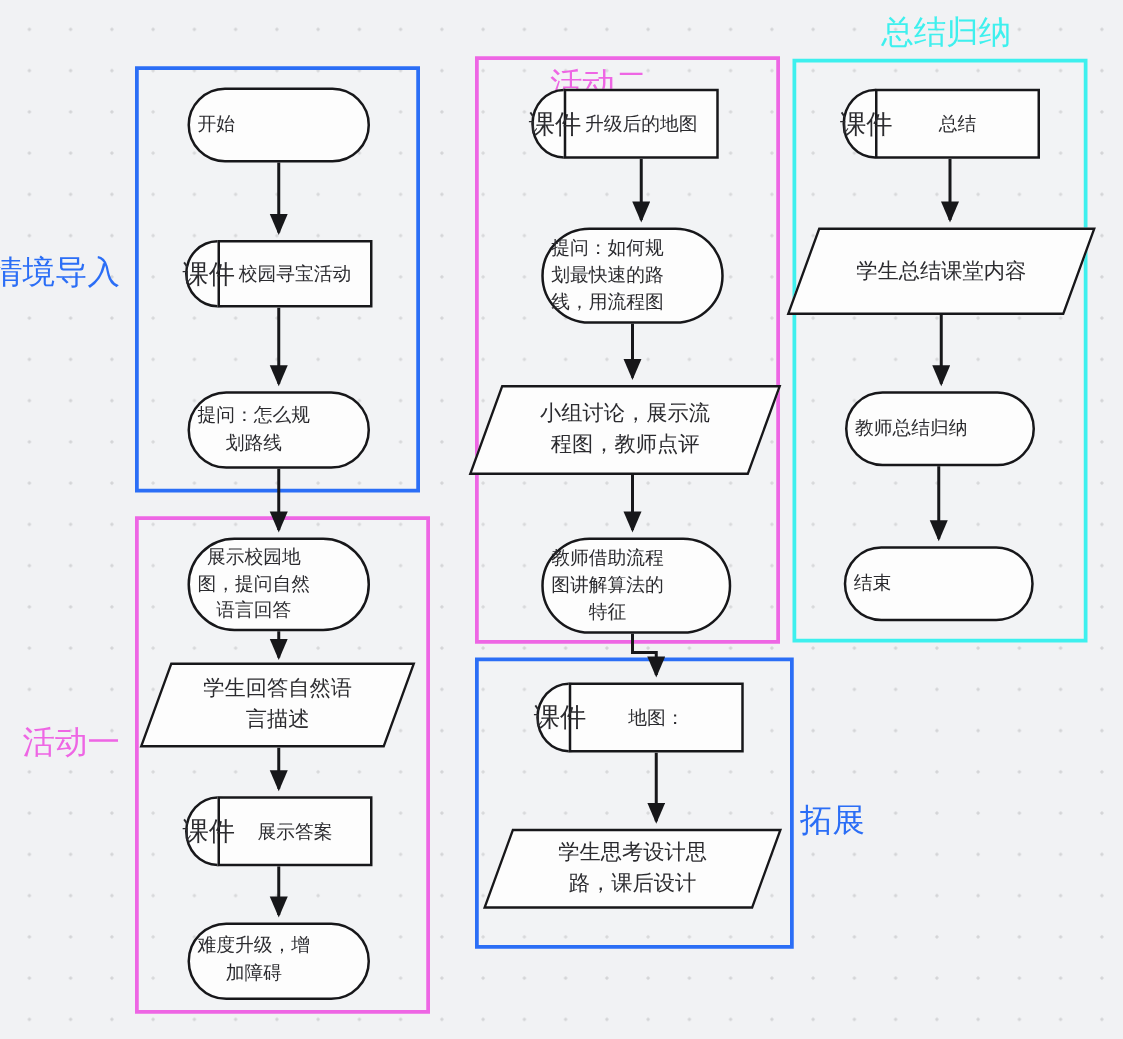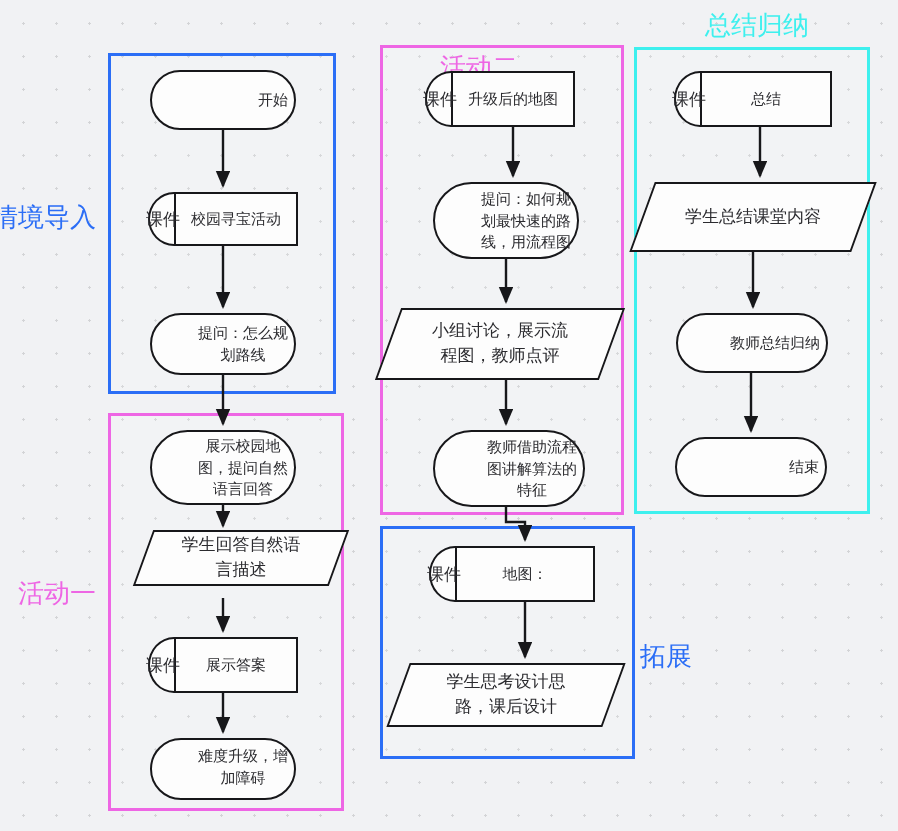--- a/index.html
+++ b/index.html
@@ -32,21 +32,21 @@
     font-family: "Liberation Sans", "DejaVu Sans", sans-serif;
   }
   
   .node {
     position: absolute;
     box-sizing: border-box;
     background: #fdfdfd;
     border: 2.2px solid #17171a;
     display: flex;
     align-items: center;
-    justify-content: flex-end;
+    justify-content: flex-start;
     text-align: center;
     color: #2b2b2f;
     font-size: 15px;
     line-height: 1.45;
     z-index: 5;
   }
   .node .txt { padding: 0 6px; }
   .node.stadium { border-radius: 999px; }
   
   .para-wrap {
@@ -99,21 +99,21 @@
     text-align: center;
     color: #2b2b2f;
     font-size: 15px;
     z-index: 2;
   }
   .cw-tag {
     position: absolute;
     left: -28px;
     top: 50%;
     transform: translateY(-50%);
-    font-size: 17px;
+    font-size: 21px;
     color: #2b2b2f;
     z-index: 3;
     white-space: nowrap;
     font-family: Liberation Serif, serif;
   }
   
   #edges {
     position: absolute;
     left: 0; top: 0;
     width: 898px;
@@ -174,21 +174,21 @@
           <span class="txt">校园寻宝活动</span>
         </div>
         <div class="cw-tag">课件</div>
       </div>
       <div class="node stadium" style="left: 150px; top: 313px; width: 146px; height: 62px;">
         <span class="txt">提问：怎么规<br>划路线</span>
       </div>
       <div class="node stadium" style="left: 150px; top: 430px; width: 146px; height: 75px;">
         <span class="txt">展示校园地<br>图，提问自然<br>语言回答</span>
       </div>
-      <div class="para-wrap" style="left: 143px; top: 530px; width: 196px; height: 56px;">
+      <div class="para-wrap" style="left: 124px; top: 530px; width: 196px; height: 68px;">
         <div class="skin"></div>
         <div class="label">
           <span class="txt">学生回答自然语<br>言描述</span>
         </div>
       </div>
       <div class="cw-wrap" style="left: 174px; top: 637px; width: 124px; height: 56px;">
         <div class="cw-bulge"></div>
         <div class="cw-body">
           <span class="txt">展示答案</span>
         </div>

